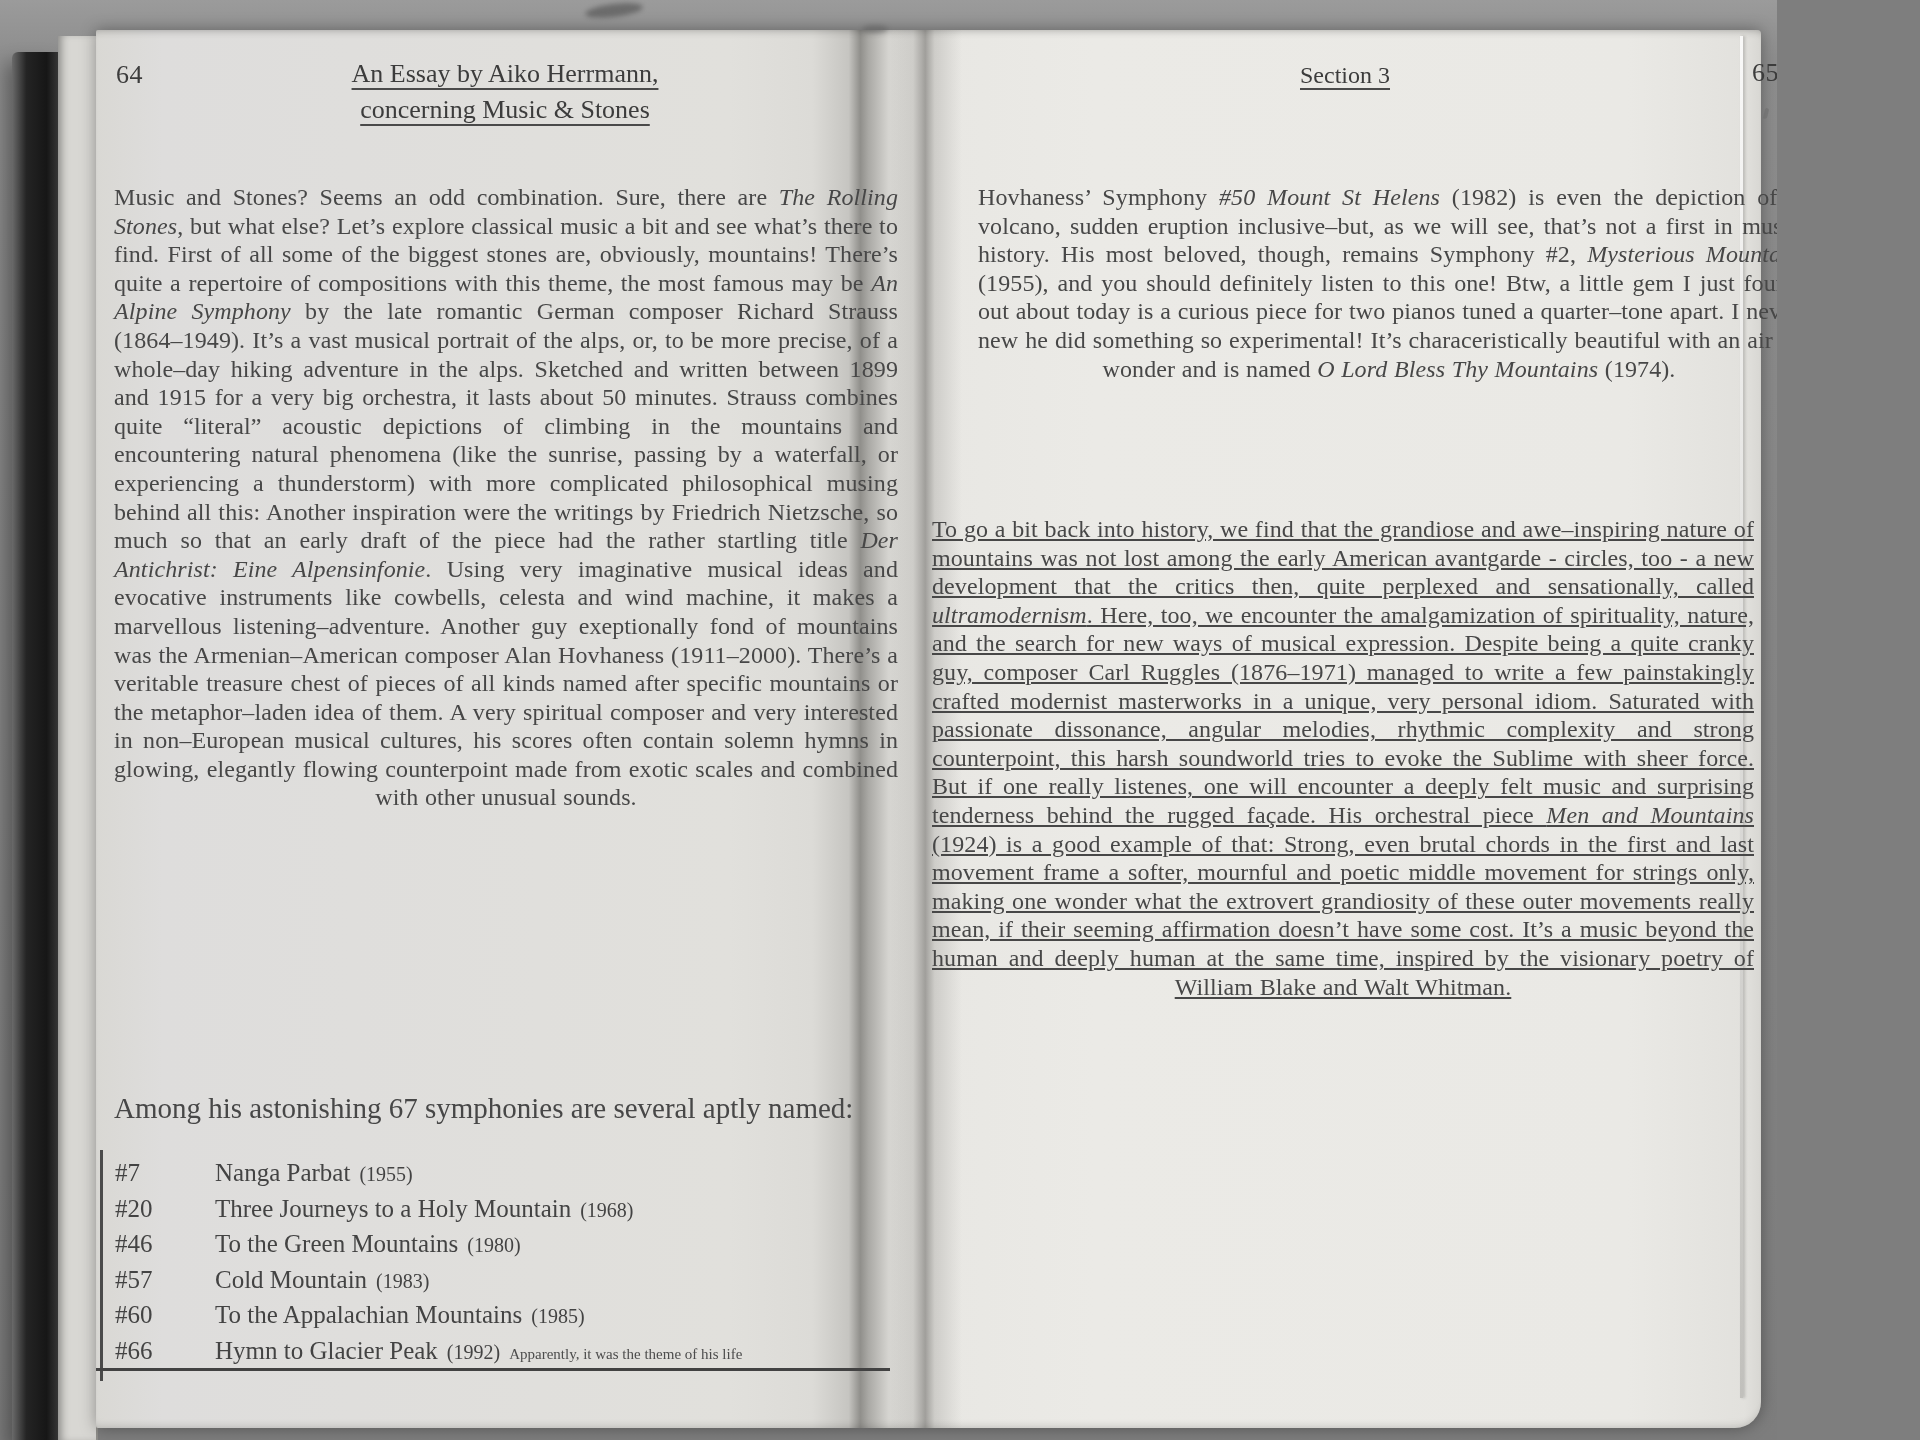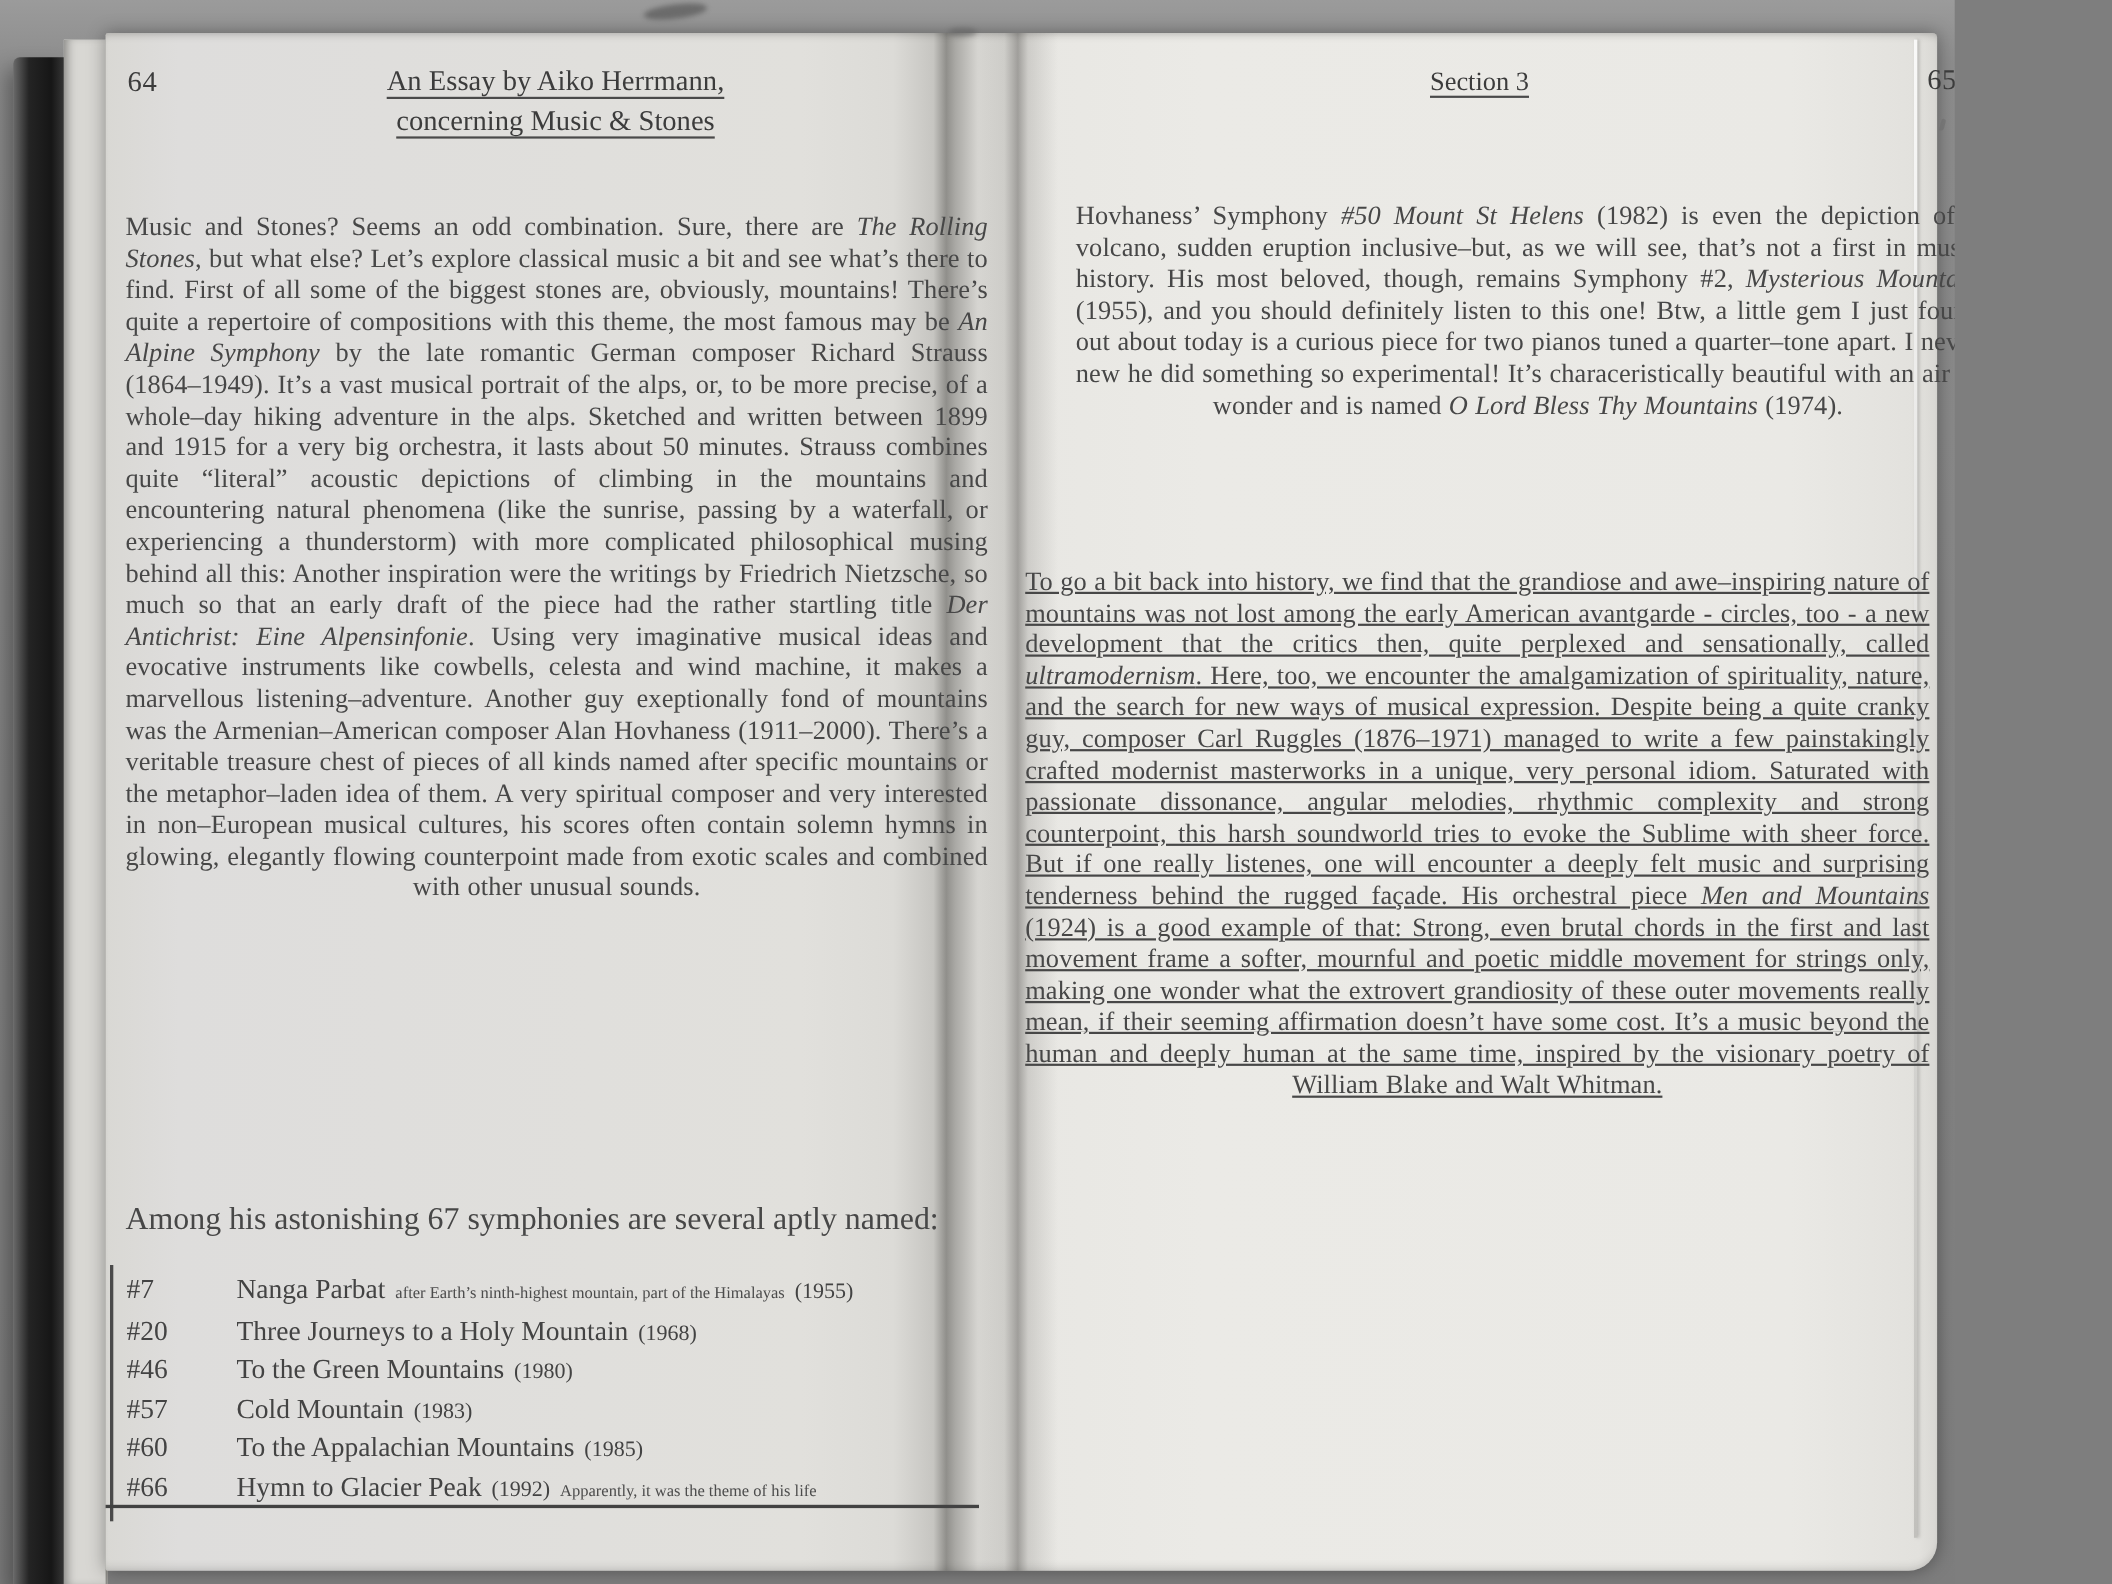--- a/index.html
+++ b/index.html
@@ -50,21 +50,21 @@
   #left-title{left:240px;top:56px;width:530px;font-size:26px;line-height:36px;}
   #left-title .tl{text-decoration:underline;text-underline-offset:6px;text-decoration-thickness:2px;text-decoration-color:#4a4a4a;}
   #right-title{left:995px;top:62px;width:700px;font-size:24px;}
   #right-title .tl{text-decoration:underline;text-underline-offset:5px;text-decoration-thickness:2px;text-decoration-color:#4a4a4a;}
 
   .body-par{
     position:absolute;font-size:24px;line-height:28.6px;
     text-align:justify;text-align-last:center;
     letter-spacing:.1px;word-spacing:.5px;color:#474747;
   }
-  #left-body{left:114px;top:193px;width:784px;}
+  #left-body{left:114px;top:183px;width:784px;}
   #right-para1{left:978px;top:183px;width:822px;}
   #right-para2{left:932px;top:515px;width:822px;text-decoration:underline;}
   .it{font-style:italic;}
 
   #left-intro{position:absolute;left:114px;top:1092px;width:784px;font-size:29px;color:#474747;}
 
   #left-list{
     position:absolute;left:100px;top:1150px;width:786px;
     border-left:3px solid #4a4a4a;padding:6px 0 10px 12px;box-sizing:border-box;color:#434343;
   }
@@ -99,21 +99,20 @@
   </div>
 
   <div class="body-par" id="left-body"><span>Music and Stones? Seems an odd combination. Sure, there are </span><span class="it">The Rolling Stones</span><span>, but what else? Let’s explore classical music a bit and see what’s there to find. First of all some of the biggest stones are, obviously, mountains! There’s quite a repertoire of compositions with this theme, the most famous may be </span><span class="it">An Alpine Symphony</span><span> by the late romantic German composer Richard Strauss (1864–1949). It’s a vast musical portrait of the alps, or, to be more precise, of a whole–day hiking adventure in the alps. Sketched and written between 1899 and 1915 for a very big orchestra, it lasts about 50 minutes. Strauss combines quite “literal” acoustic depictions of climbing in the mountains and encountering natural phenomena (like the sunrise, passing by a waterfall, or experiencing a thunderstorm) with more complicated philosophical musing behind all this: Another inspiration were the writings by Friedrich Nietzsche, so much so that an early draft of the piece had the rather startling title </span><span class="it">Der Antichrist: Eine Alpensinfonie</span><span>. Using very imaginative musical ideas and evocative instruments like cowbells, celesta and wind machine, it makes a marvellous listening–adventure. Another guy exeptionally fond of mountains was the Armenian–American composer Alan Hovhaness (1911–2000). There’s a veritable treasure chest of pieces of all kinds named after specific mountains or the metaphor–laden idea of them. A very spiritual composer and very interested in non–European musical cultures, his scores often contain solemn hymns in glowing, elegantly flowing counterpoint made from exotic scales and combined with other unusual sounds.</span></div>
 
   <div id="left-intro">Among his astonishing 67 symphonies are several aptly named:</div>
 
   <div id="left-list">
       <div class="sym-row">
         <span class="sym-num">#7</span>
         <span class="sym-title">Nanga Parbat</span>
-        <span class="sym-note">after Earth’s ninth-highest mountain, part of the Himalayas</span>
         <span class="sym-year">(1955)</span>
       </div>
       <div class="sym-row">
         <span class="sym-num">#20</span>
         <span class="sym-title">Three Journeys to a Holy Mountain</span>
         <span class="sym-year">(1968)</span>
       </div>
       <div class="sym-row">
         <span class="sym-num">#46</span>
         <span class="sym-title">To the Green Mountains</span>

